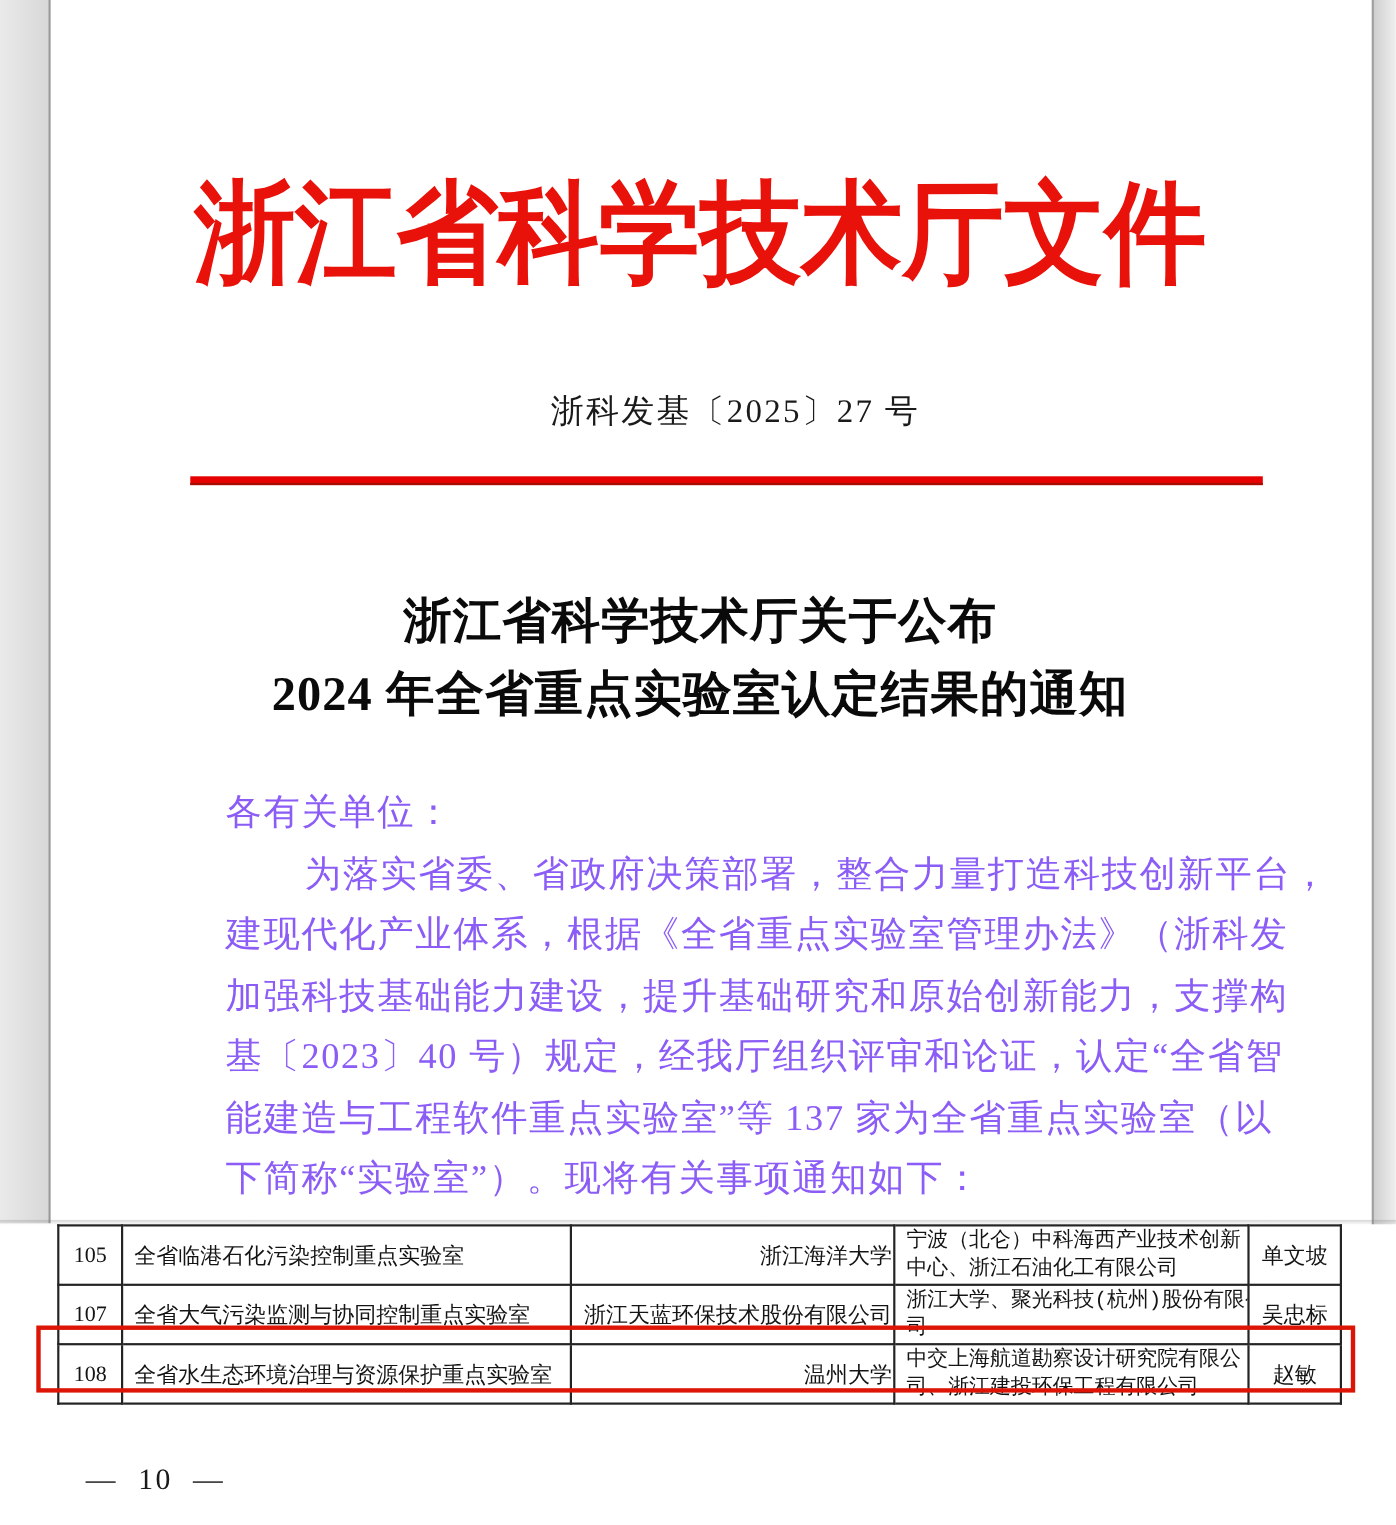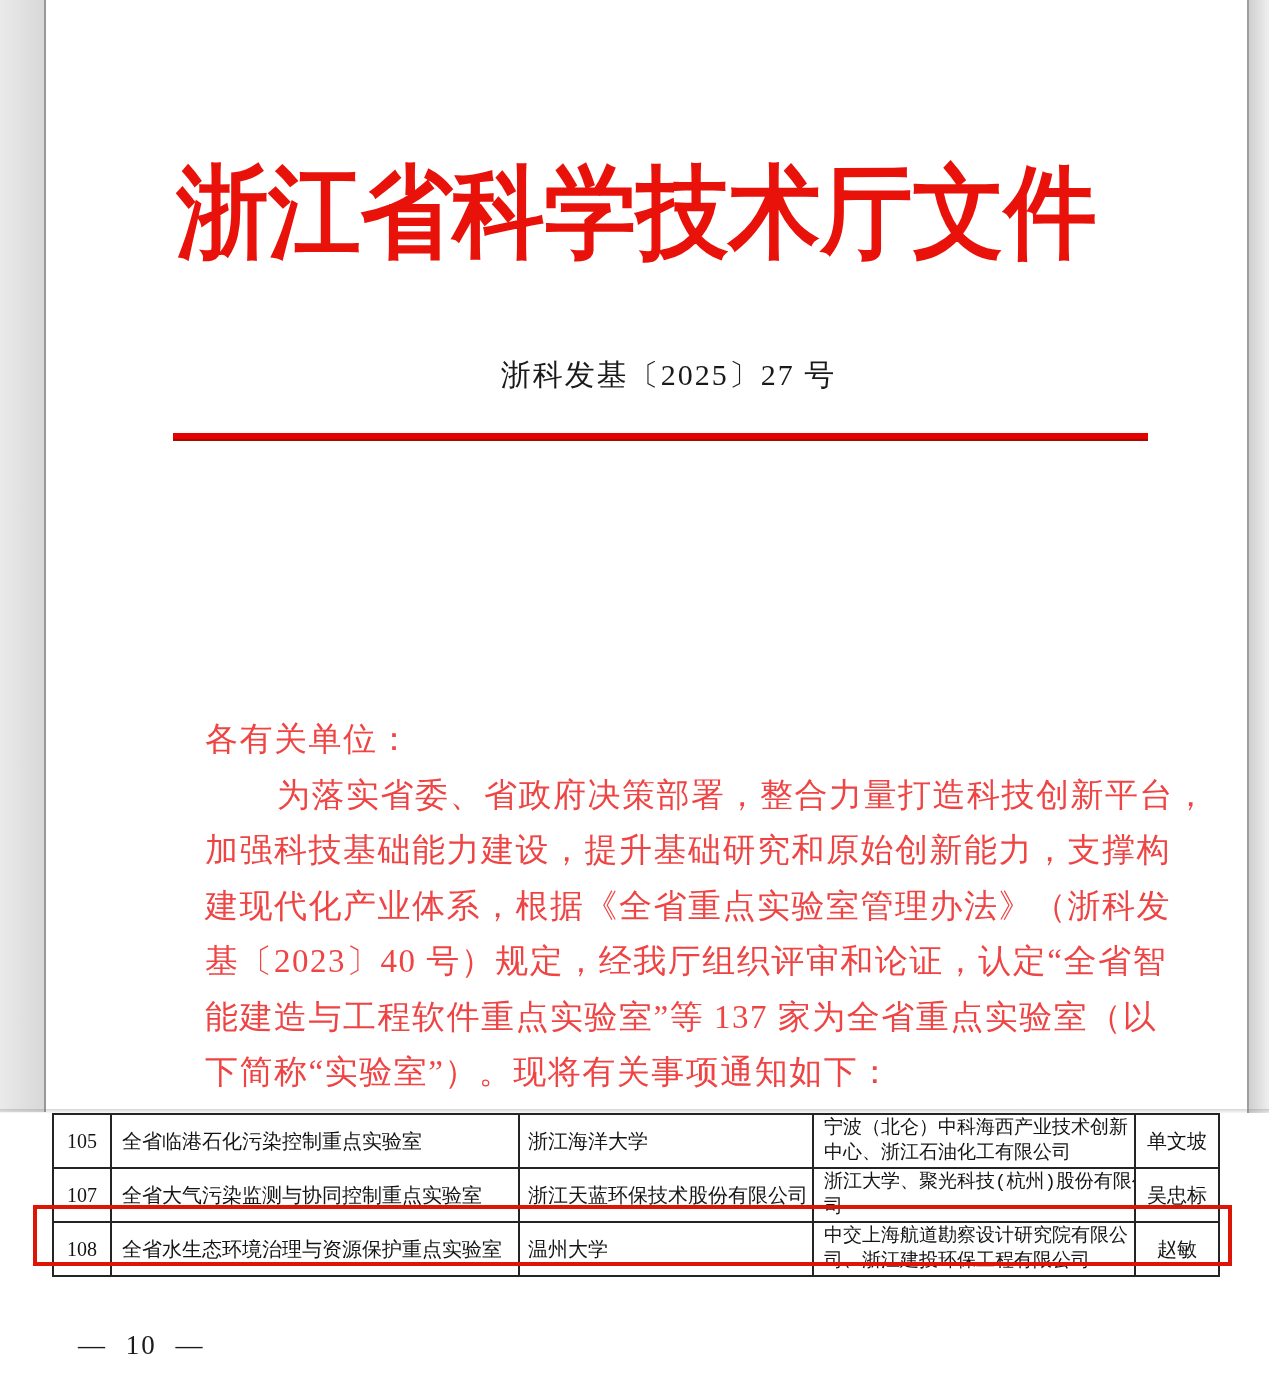--- a/index.html
+++ b/index.html
@@ -40,41 +40,41 @@
     position:absolute;left:127px;top:433px;width:975px;height:6px;
     background:#e60000;border-bottom:2px solid #a50d00;
   }
   .notice-title{
     position:absolute;left:0;top:532px;width:100%;
     text-align:center;font-weight:bold;font-size:44px;line-height:66px;
     color:#0a0a0a;letter-spacing:1px;
   }
   .body-lines{
     position:absolute;left:159px;top:712px;width:960px;
-    font-size:33px;line-height:55.5px;color:#ef4444;letter-spacing:1.5px;
+    font-size:33px;line-height:55.5px;color:#8b5cf6;letter-spacing:1.5px;
     white-space:nowrap;
   }
   .body-lines .indent{padding-left:72px;}
   
   .table-wrap{position:absolute;left:52px;top:1113px;}
   table.labs{
     border-collapse:collapse;table-layout:fixed;width:1166px;
     font-size:20px;color:#141414;
   }
   table.labs td{
     border:2px solid #242424;vertical-align:middle;
     overflow:hidden;box-sizing:border-box;
   }
   table.labs tr:nth-child(1){height:50px;}
   table.labs tr:nth-child(2){height:46px;}
   table.labs tr:nth-child(3){height:54px;}
   table.labs tr:nth-child(4){height:47px;}
   td.c-no{text-align:center;}
   td.c-lab{padding-left:10px;white-space:nowrap;font-family:Liberation Serif, serif;}
-  td.c-host{padding-left:8px;white-space:nowrap;}
+  td.c-host{padding-left:8px;white-space:nowrap;text-align:right;}
   td.c-partners{padding-left:10px;font-size:19px;line-height:25px;white-space:pre;font-family:Liberation Mono, monospace;}
   td.c-director{text-align:center;}
   .highlight-box{
     position:absolute;left:33px;top:1205px;width:1199px;height:61px;
     border:4px solid #dd1507;box-sizing:border-box;pointer-events:none;
   }
   .page-number{
     position:absolute;left:78px;top:1330px;
     font-size:27px;color:#1a1a1a;word-spacing:10px;letter-spacing:2px;
   }
@@ -85,26 +85,30 @@
 <div class="strip-left"></div>
 <div class="strip-right"></div>
 
 <div class="page">
   <div class="red-header">浙江省科学技术厅文件</div>
 
   <div class="doc-number">浙科发基〔2025〕27 号</div>
 
   <div class="red-rule"></div>
 
+  <div class="notice-title">
+    <div>浙江省科学技术厅关于公布</div>
+    <div>2024 年全省重点实验室认定结果的通知</div>
+  </div>
 
   <div class="body-lines">
     <div>各有关单位：</div>
     <div class="indent">为落实省委、省政府决策部署，整合力量打造科技创新平台，</div>
+    <div>建现代化产业体系，根据《全省重点实验室管理办法》（浙科发</div>
     <div>加强科技基础能力建设，提升基础研究和原始创新能力，支撑构</div>
-    <div>建现代化产业体系，根据《全省重点实验室管理办法》（浙科发</div>
     <div>基〔2023〕40 号）规定，经我厅组织评审和论证，认定“全省智</div>
     <div>能建造与工程软件重点实验室”等 137 家为全省重点实验室（以</div>
     <div>下简称“实验室”）。现将有关事项通知如下：</div>
   </div>
 </div>
 
 <div class="seam"></div>
 
 <div class="table-wrap">
   <table class="labs">

